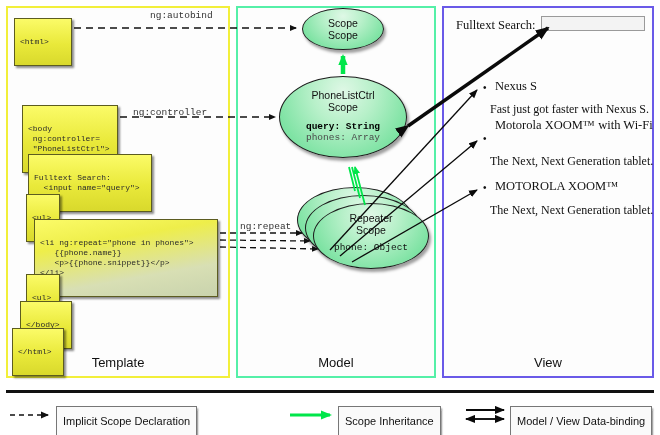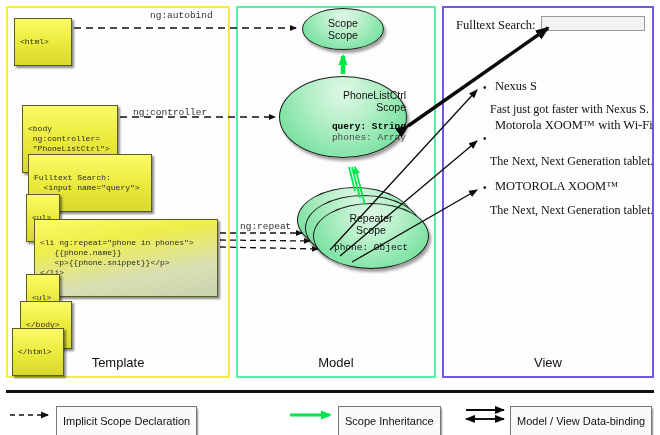--- a/index.html
+++ b/index.html
@@ -104,21 +104,21 @@
 
   <div class="edge-label" style="left:150px;top:10px;">ng:autobind</div>
   <div class="edge-label" style="left:133px;top:107px;">ng:controller</div>
   <div class="edge-label" style="left:240px;top:221px;">ng:repeat</div>
 
   <div class="scope" id="scope-root" style="left:302px;top:8px;width:82px;height:42px;">
     <div class="title" style="margin-top:8px;">Scope</div>
     <div class="title">Scope</div>
   </div>
 
-  <div class="scope" id="scope-ctrl" style="left:279px;top:76px;width:128px;height:82px;text-align:right;">
+  <div class="scope" id="scope-ctrl" style="left:279px;top:76px;width:128px;height:82px;">
     <div class="title" style="margin-top:12px;">PhoneListCtrl</div>
     <div class="title">Scope</div>
     <div class="props" style="margin-top:8px;">
       <div class="q">query: String</div>
       <div class="p">phones: Array</div>
     </div>
   </div>
 
   <div class="scope" id="scope-rep-back2" style="left:297px;top:187px;width:116px;height:66px;"></div>
   <div class="scope" id="scope-rep-back1" style="left:305px;top:195px;width:116px;height:66px;"></div>

